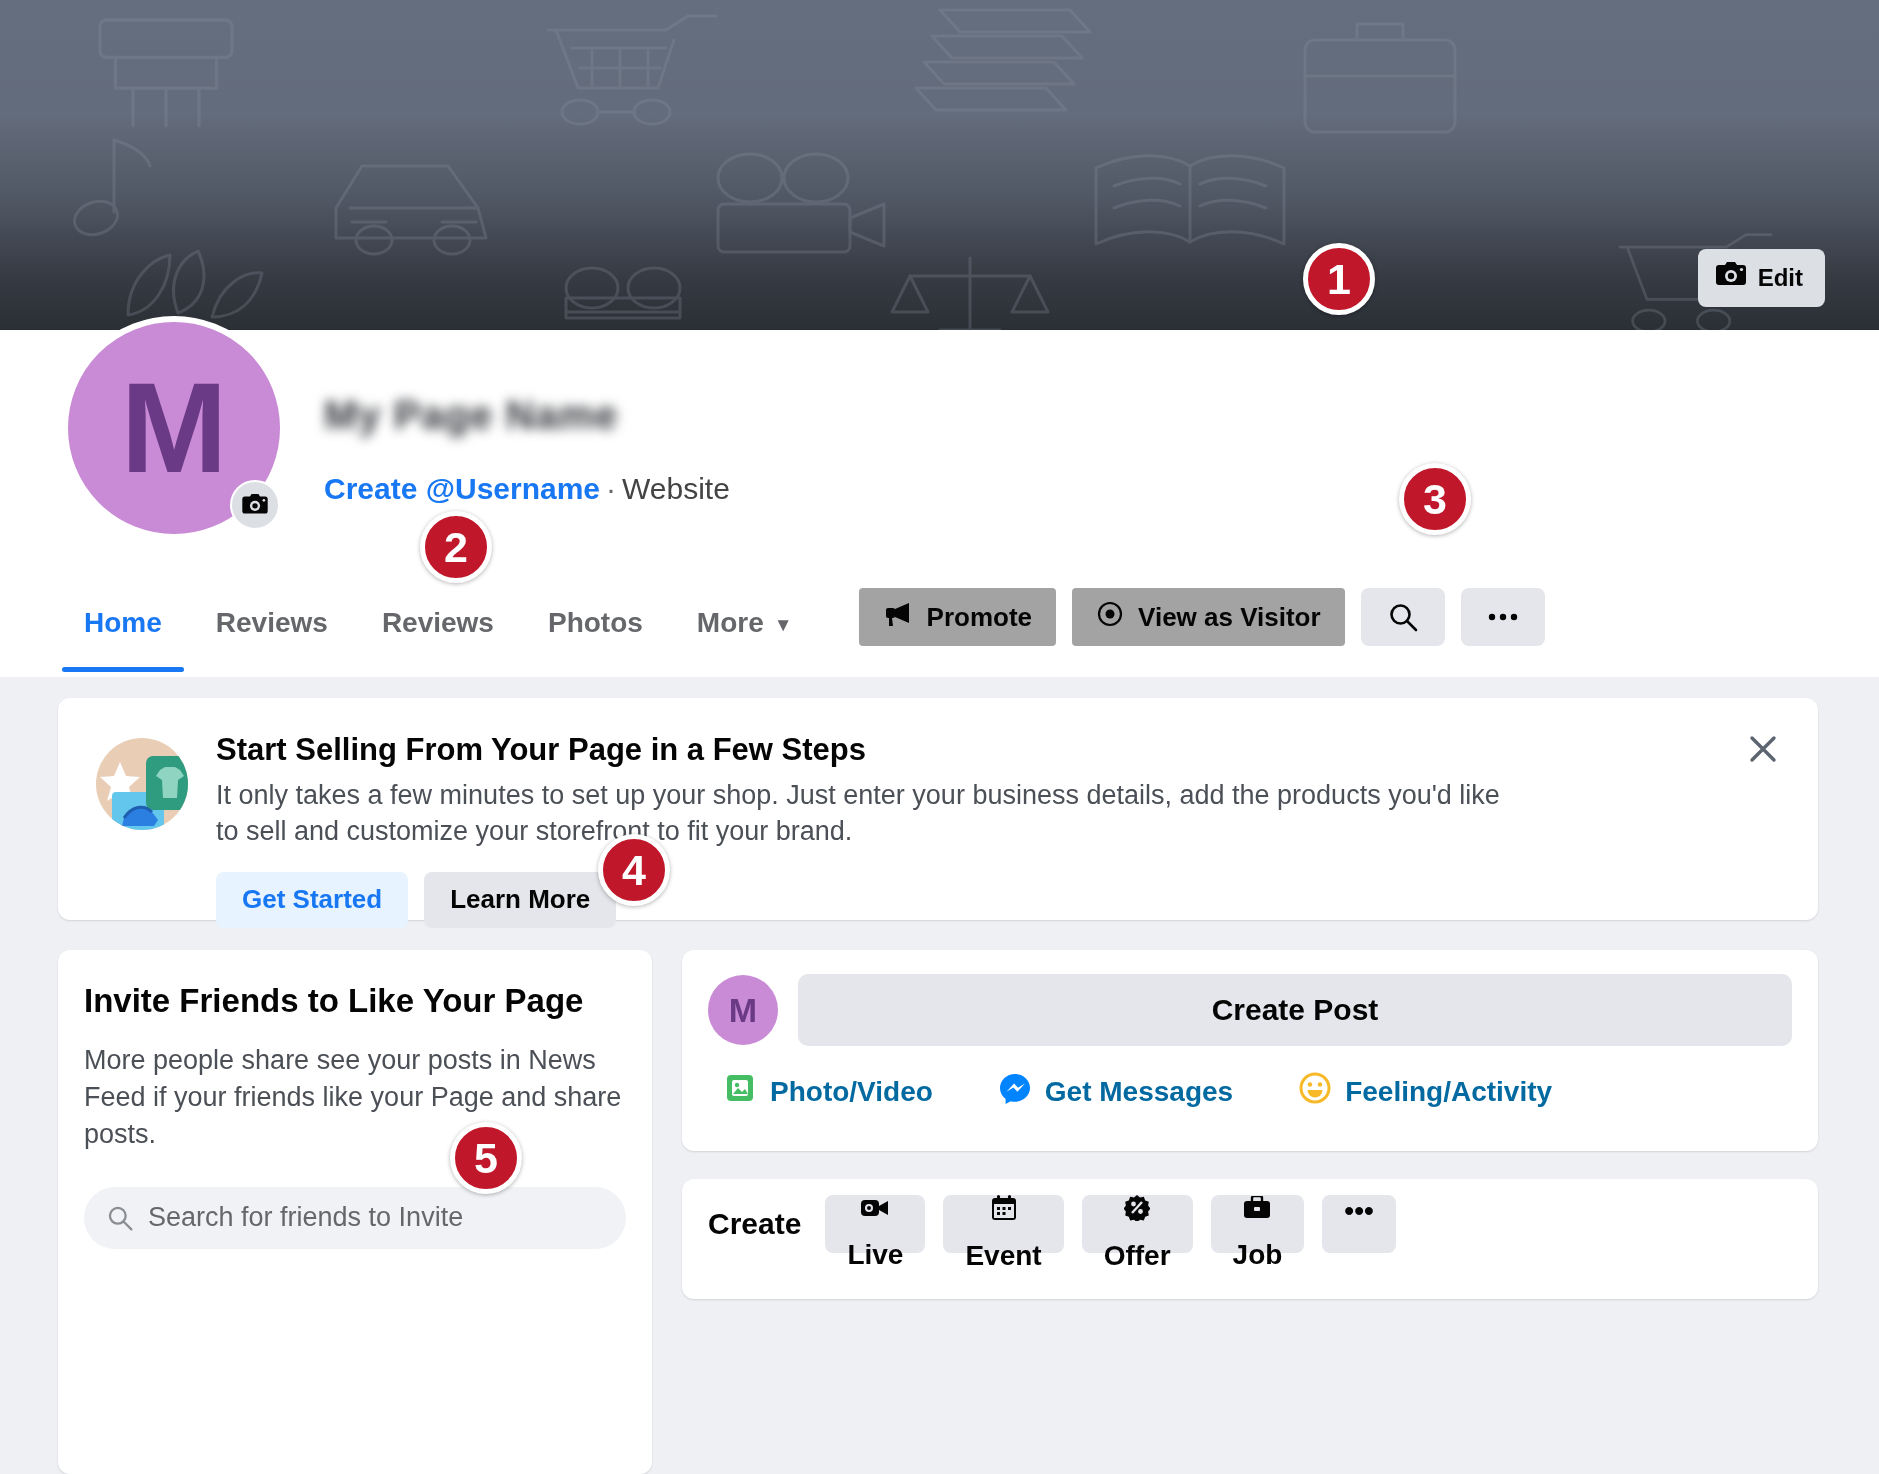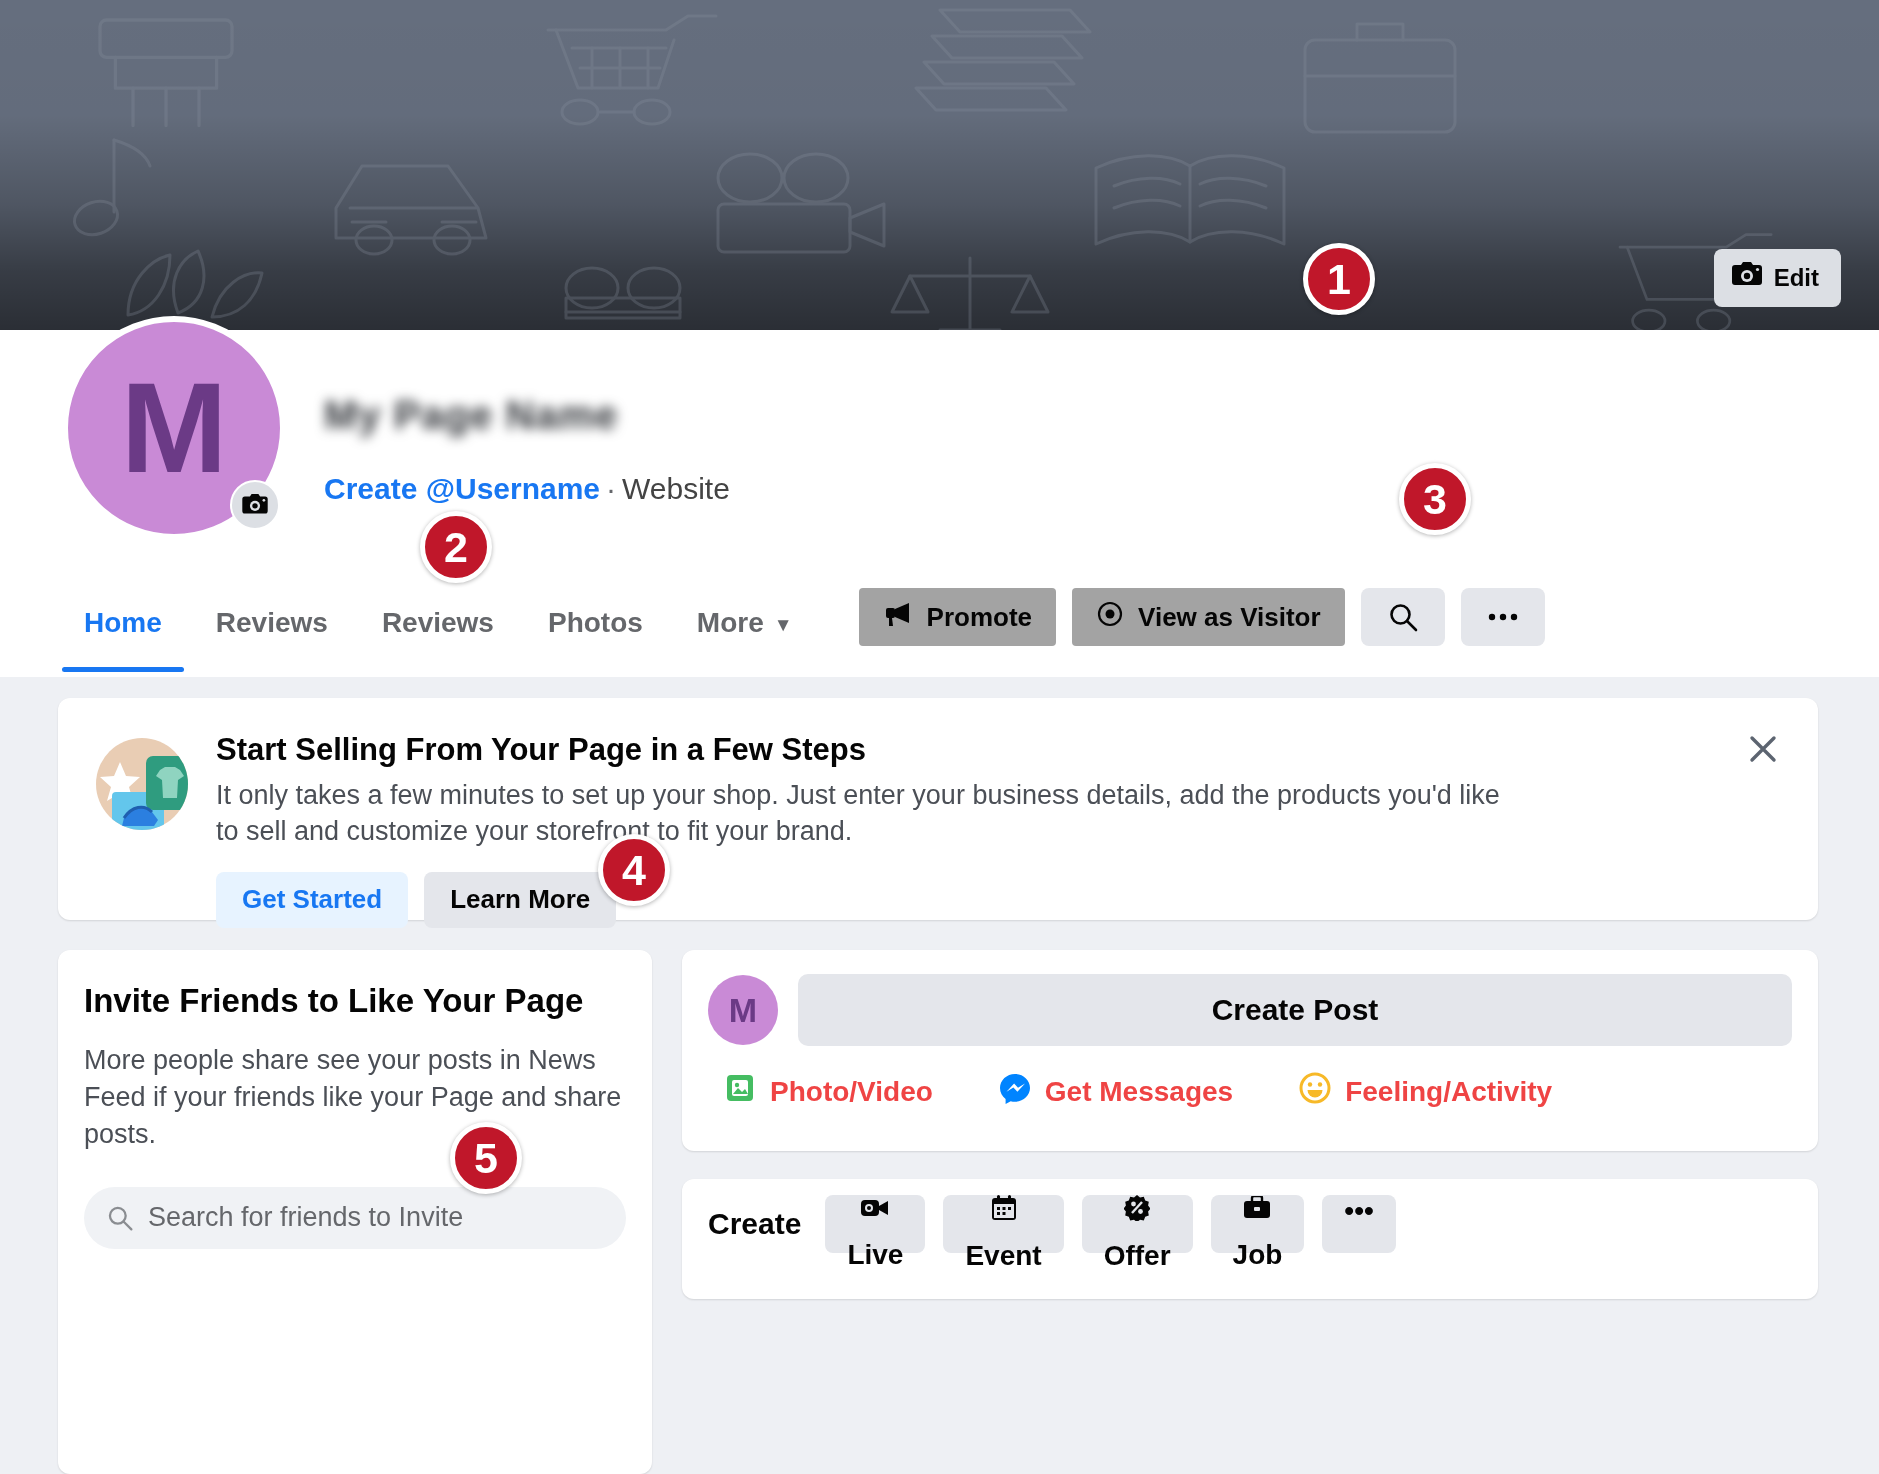--- a/index.html
+++ b/index.html
@@ -22,21 +22,21 @@
         rgba(0,0,0,0.22) 62%,
         rgba(0,0,0,0.45) 82%,
         rgba(0,0,0,0.58) 100%),
       #656e7e;
     overflow: hidden;
   }
   .cover-pattern { position:absolute; inset:0; opacity:.55; }
   .cover-pattern svg { display:block; }
 
   .edit-cover-btn {
-    position: absolute; right: 38px; top: 249px;
+    position: absolute; right: 54px; top: 249px;
     height: 58px; padding: 0 22px 0 18px;
     display: flex; align-items: center; gap: 12px;
     background: #dcdfe4; border: none; border-radius: 8px;
     color: #050505; font-size: 24px; font-weight: 700;
     font-family: "Liberation Sans", sans-serif;
     cursor: pointer;
   }
   .cam-glyph { display:inline-block; }
 
   
@@ -187,21 +187,21 @@
   }
   .create-post-box {
     flex: 1; height: 72px; background: #e4e6eb; border: none; border-radius: 10px;
     display: flex; align-items: center; justify-content: center;
     font-size: 30px; font-weight: 700; color: #050505; cursor: pointer;
     font-family: "Liberation Sans", sans-serif;
   }
   .post-actions { display: flex; align-items: center; gap: 66px; margin-top: 26px; padding-left: 16px; }
   .post-action {
     display: flex; align-items: center; gap: 14px;
-    font-size: 28px; font-weight: 700; color: #ef4444;
+    font-size: 28px; font-weight: 700; color: #0369a1;
     background: none; border: none; cursor: pointer;
     font-family: "Liberation Sans", sans-serif;
   }
 
   .create-card {
     position: absolute; left: 682px; top: 502px; width: 1136px; height: 120px;
     padding: 16px 26px 0 26px; overflow: hidden;
   }
   .create-row { display: flex; align-items: center; gap: 18px; }
   .create-label { font-size: 30px; font-weight: 700; color: #050505; margin-right: 6px; }

